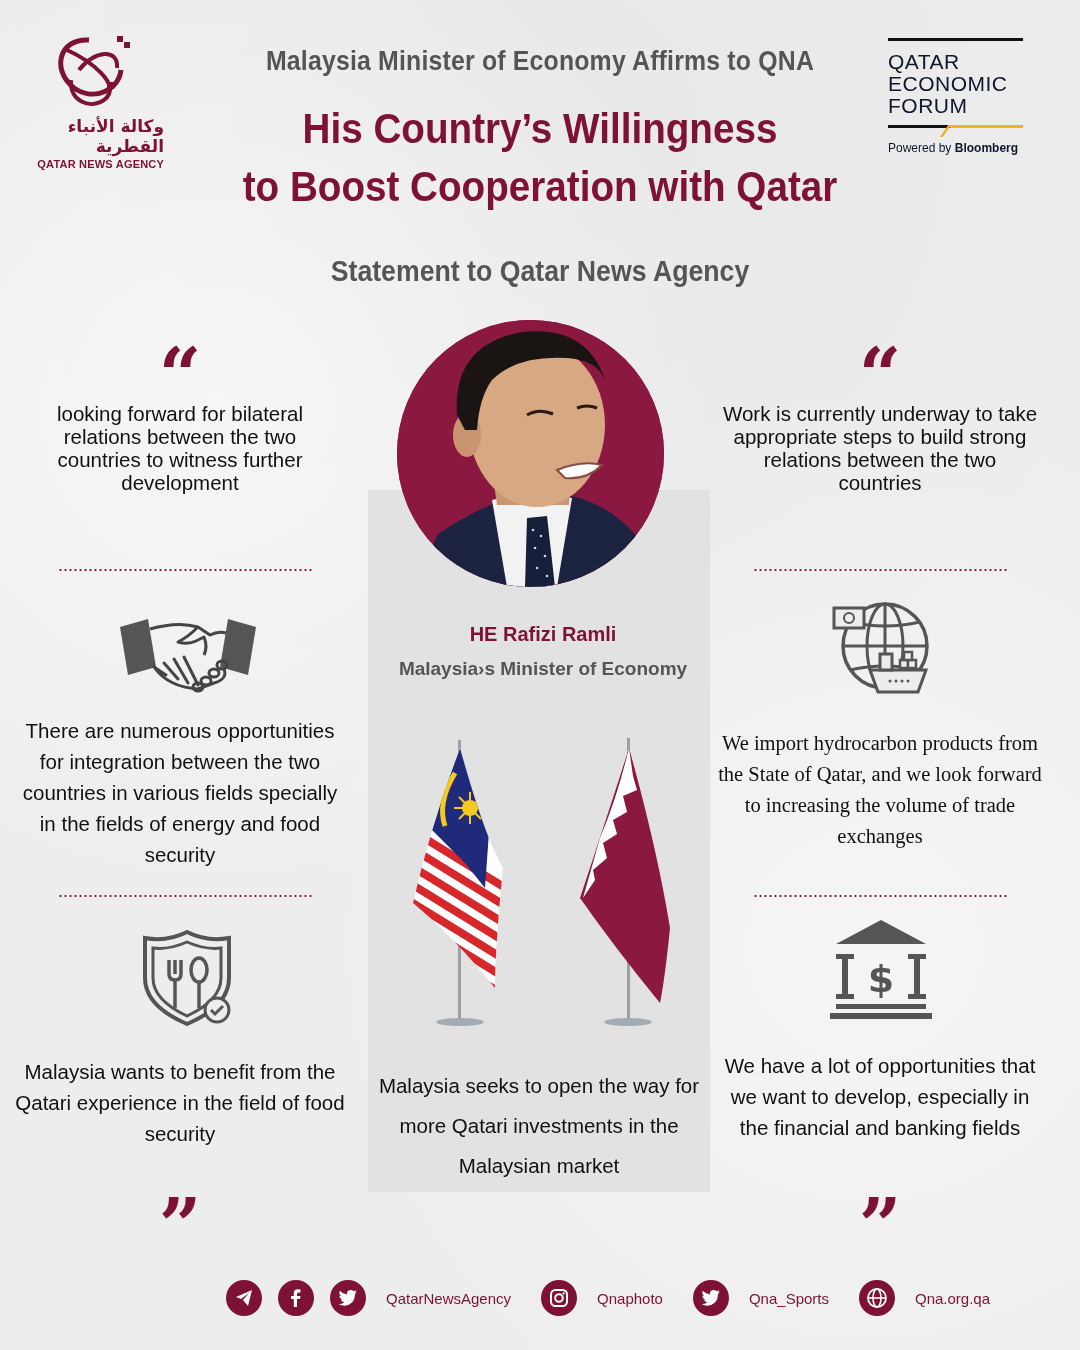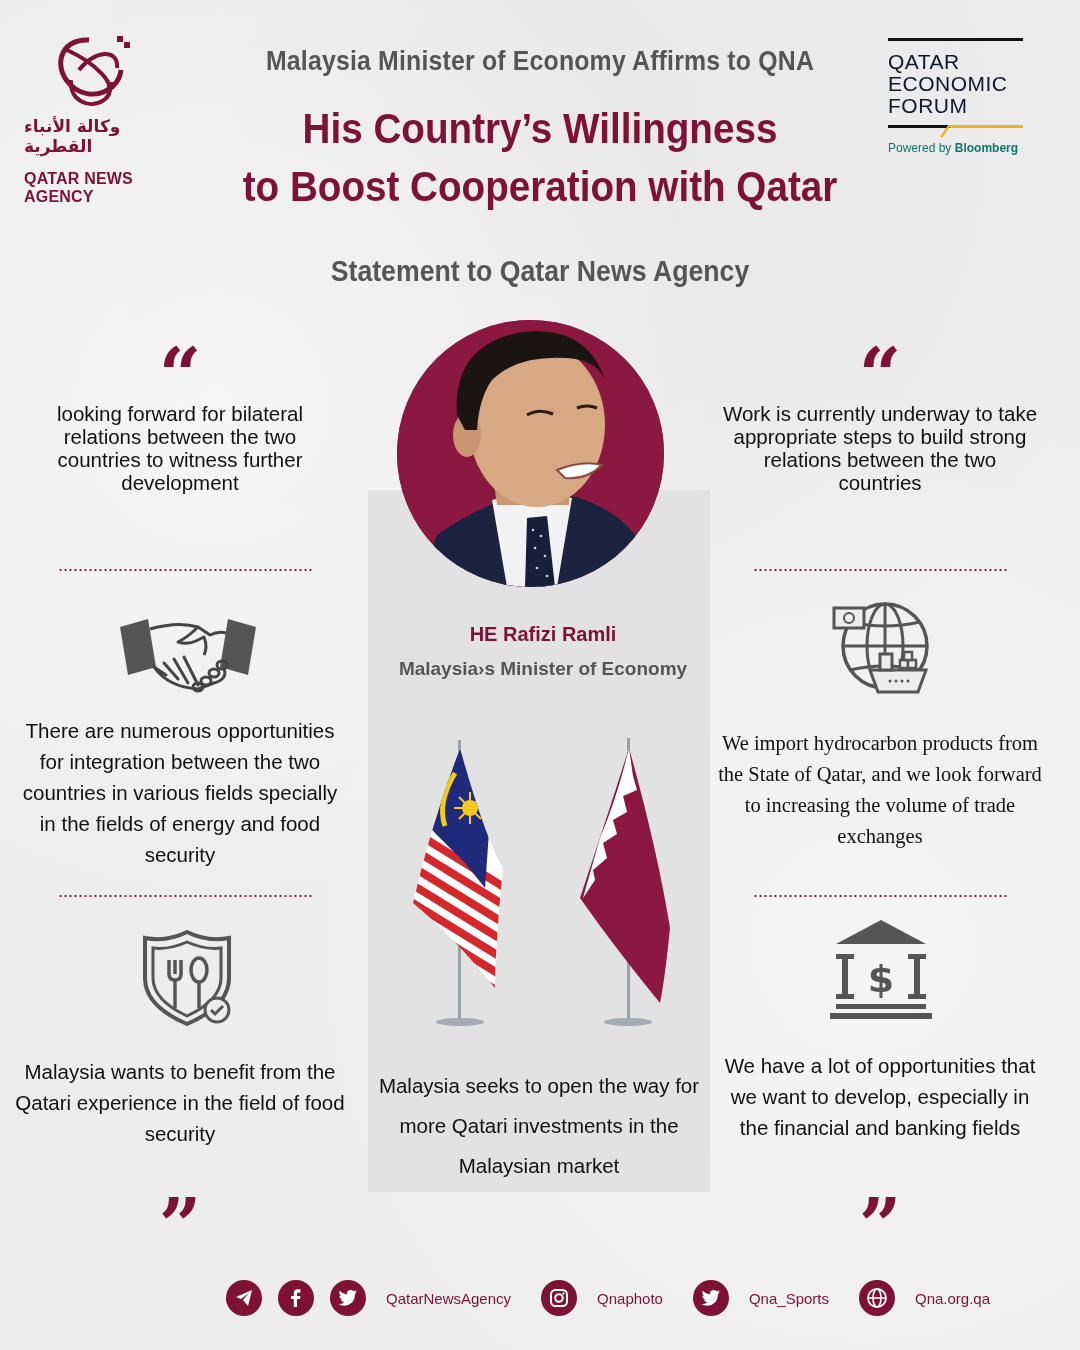--- a/index.html
+++ b/index.html
@@ -10,34 +10,34 @@
       radial-gradient(circle at 20% 30%, rgba(255,255,255,0.55) 0, transparent 40%),
       radial-gradient(circle at 80% 70%, rgba(255,255,255,0.45) 0, transparent 45%),
       radial-gradient(circle at 50% 10%, rgba(0,0,0,0.02) 0, transparent 50%);
     font-family: "DejaVu Sans", sans-serif;
     color: #111;
     position: relative;
   }
   .abs { position: absolute; }
 
   
-  .qna-logo { left: 24px; top: 30px; width: 140px; text-align: left; }
+  .qna-logo { left: 24px; top: 30px; width: 140px; text-align: right; }
   .qna-logo svg { display: block; margin: 0 auto; }
   .qna-ar { font-size: 17px; color: #7d1235; font-weight: bold; margin-top: 4px; direction: rtl; font-family: "DejaVu Sans", sans-serif; }
-  .qna-en { font-size: 16px; color: #7d1235; font-weight: bold; letter-spacing: 0.2px; font-family: "Liberation Sans", sans-serif; margin-top: 14px; }
+  .qna-en { font-size: 11px; color: #7d1235; font-weight: bold; letter-spacing: 0.2px; font-family: "Liberation Sans", sans-serif; margin-top: 2px; }
 
   
   .qef { left: 888px; top: 38px; width: 135px; }
   .qef .bar-top { height: 3px; background: #111; width: 135px; }
   .qef .qef-text { font-family: "Liberation Sans", sans-serif; font-size: 21px; line-height: 22px; color: #0f172a; letter-spacing: 0.5px; margin-top: 10px; }
   .qef .qef-line { position: relative; height: 12px; margin-top: 6px; }
   .qef .qef-line .blk { position: absolute; left: 0; top: 2px; width: 62px; height: 3px; background: #111; }
   .qef .qef-line .yel { position: absolute; left: 62px; top: 2px; width: 73px; height: 3px; background: #f0b323; }
   .qef .qef-line .diag { position: absolute; left: 56px; top: 2px; width: 3px; height: 12px; background: #f0b323; transform: skewX(-35deg); }
-  .qef .powered { font-family: "Liberation Sans", sans-serif; font-size: 12px; color: #0f766e; margin-top: 6px; }
+  .qef .powered { font-family: "Liberation Sans", sans-serif; font-size: 12px; color: #0f172a; margin-top: 6px; }
   .qef .powered b { font-weight: bold; }
 
   
   .supertitle { left: 180px; top: 46px; width: 720px; text-align: center; font-size: 27px; color: #555; font-family: "Liberation Sans", sans-serif; font-weight: bold; letter-spacing: 0.2px; transform: scaleX(0.92); }
   .title { left: 140px; top: 100px; width: 800px; text-align: center; font-size: 42px; line-height: 58px; color: #7d1235; font-family: "Liberation Sans", sans-serif; font-weight: bold; transform: scaleX(0.92); }
   .subtitle { left: 240px; top: 255px; width: 600px; text-align: center; font-size: 29px; color: #555; font-family: "Liberation Sans", sans-serif; font-weight: bold; transform: scaleX(0.92); }
 
   
   .center-panel { left: 368px; top: 490px; width: 342px; height: 702px; background: #e2e2e2; }
   .portrait { left: 397px; top: 320px; width: 267px; height: 267px; border-radius: 50%; background: #8a1840; overflow: hidden; }

